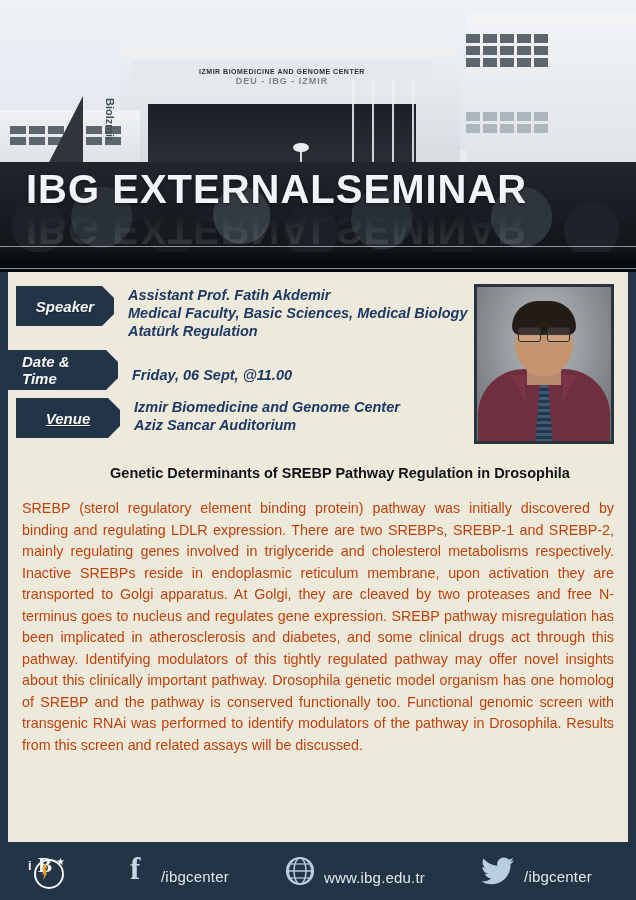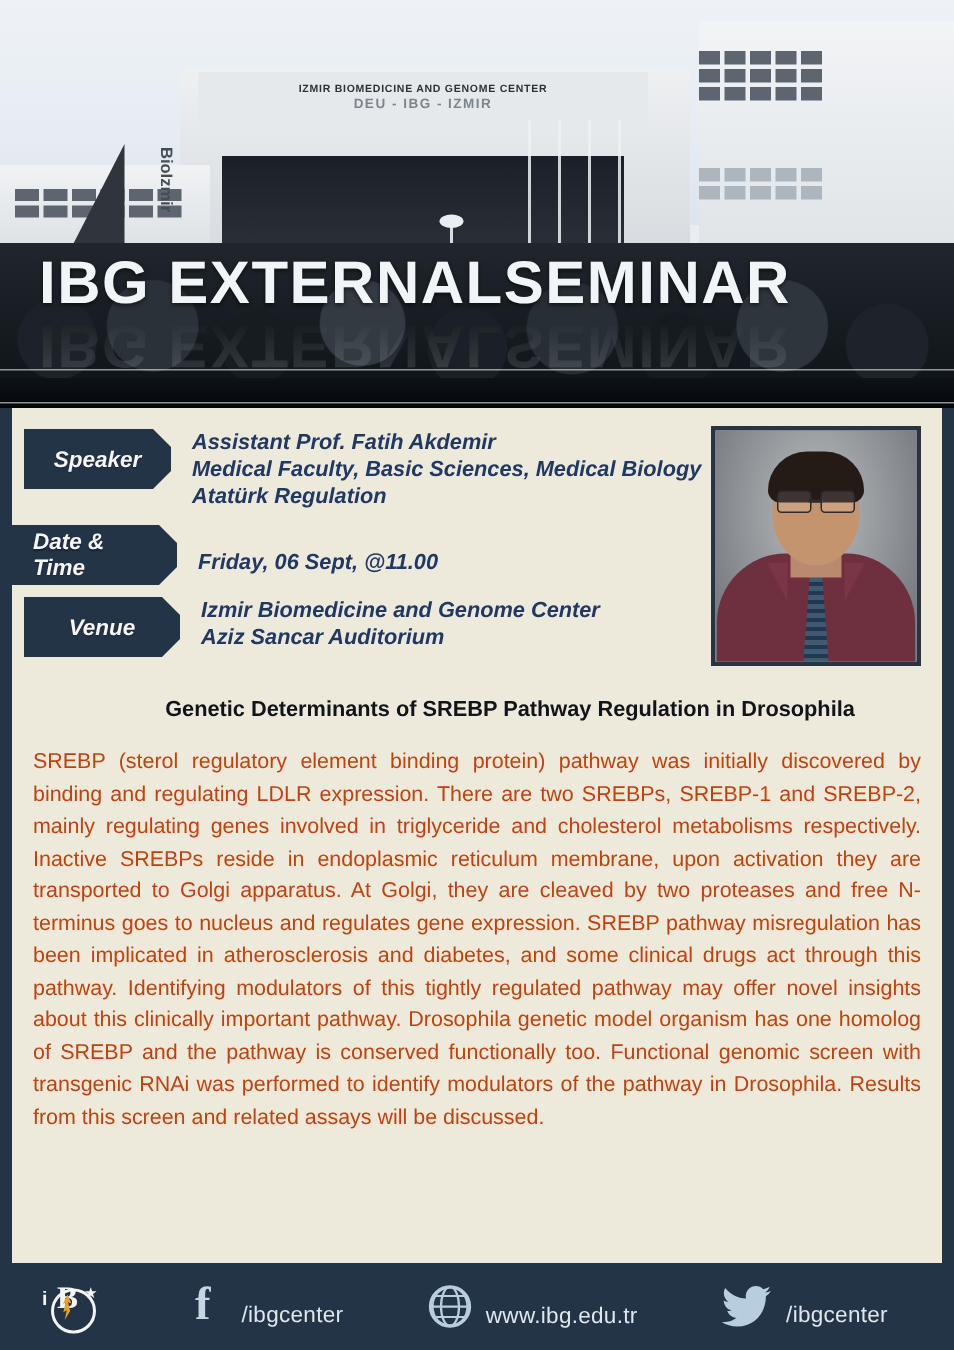--- a/index.html
+++ b/index.html
@@ -34,21 +34,21 @@
   .win.lt{background:#aeb6bd;}
   .tower{
     position:absolute;right:-10px;top:14px;width:180px;height:160px;
     background:linear-gradient(180deg,#f2f4f6,#dfe3e7);
   }
   .midblock{
     position:absolute;left:120px;top:46px;width:340px;height:120px;
     background:linear-gradient(180deg,#eef0f2,#d7dbdf);
   }
   .signband{
-    position:absolute;left:132px;top:48px;width:300px;height:34px;
+    position:absolute;left:132px;top:60px;width:300px;height:34px;
     background:#e6e9ec;
     display:flex;flex-direction:column;align-items:center;justify-content:center;
   }
   .sign1{font-size:7px;letter-spacing:.5px;color:#2a3238;font-weight:bold;white-space:nowrap;}
   .sign2{font-size:9px;letter-spacing:1px;color:#7d858c;font-weight:bold;white-space:nowrap;margin-top:1px;}
   .glass{
     position:absolute;left:148px;top:104px;width:268px;height:70px;
     background:linear-gradient(180deg,#1b2026,#2b3238);
   }
   .wedge{
@@ -141,21 +141,21 @@
     display:flex;align-items:center;justify-content:center;
     height:40px;
     flex:0 0 auto;
     clip-path:polygon(0 0, calc(100% - 12px) 0, 100% 12px, 100% calc(100% - 12px), calc(100% - 12px) 100%, 0 100%);
     padding:0 14px;
     box-sizing:border-box;
     text-shadow:0 1px 1px rgba(0,0,0,.35);
   }
   .tag.speaker{width:98px;margin-left:8px;}
   .tag.datetime{width:110px;margin-left:0px;}
-  .tag.venue{width:104px;margin-left:8px;}
+  .tag.venue{width:104px;margin-left:8px;text-decoration:underline;}
   .vals{
     margin-left:14px;
     color:#1f3864;
     font-style:italic;font-weight:bold;
     font-size:14.5px;line-height:18px;
     padding-top:1px;
   }
   .row.speaker-row .vals{padding-top:0px;}
   .row.date-row{margin-top:10px;align-items:center;}
   .row.date-row .vals{padding-top:10px;}

